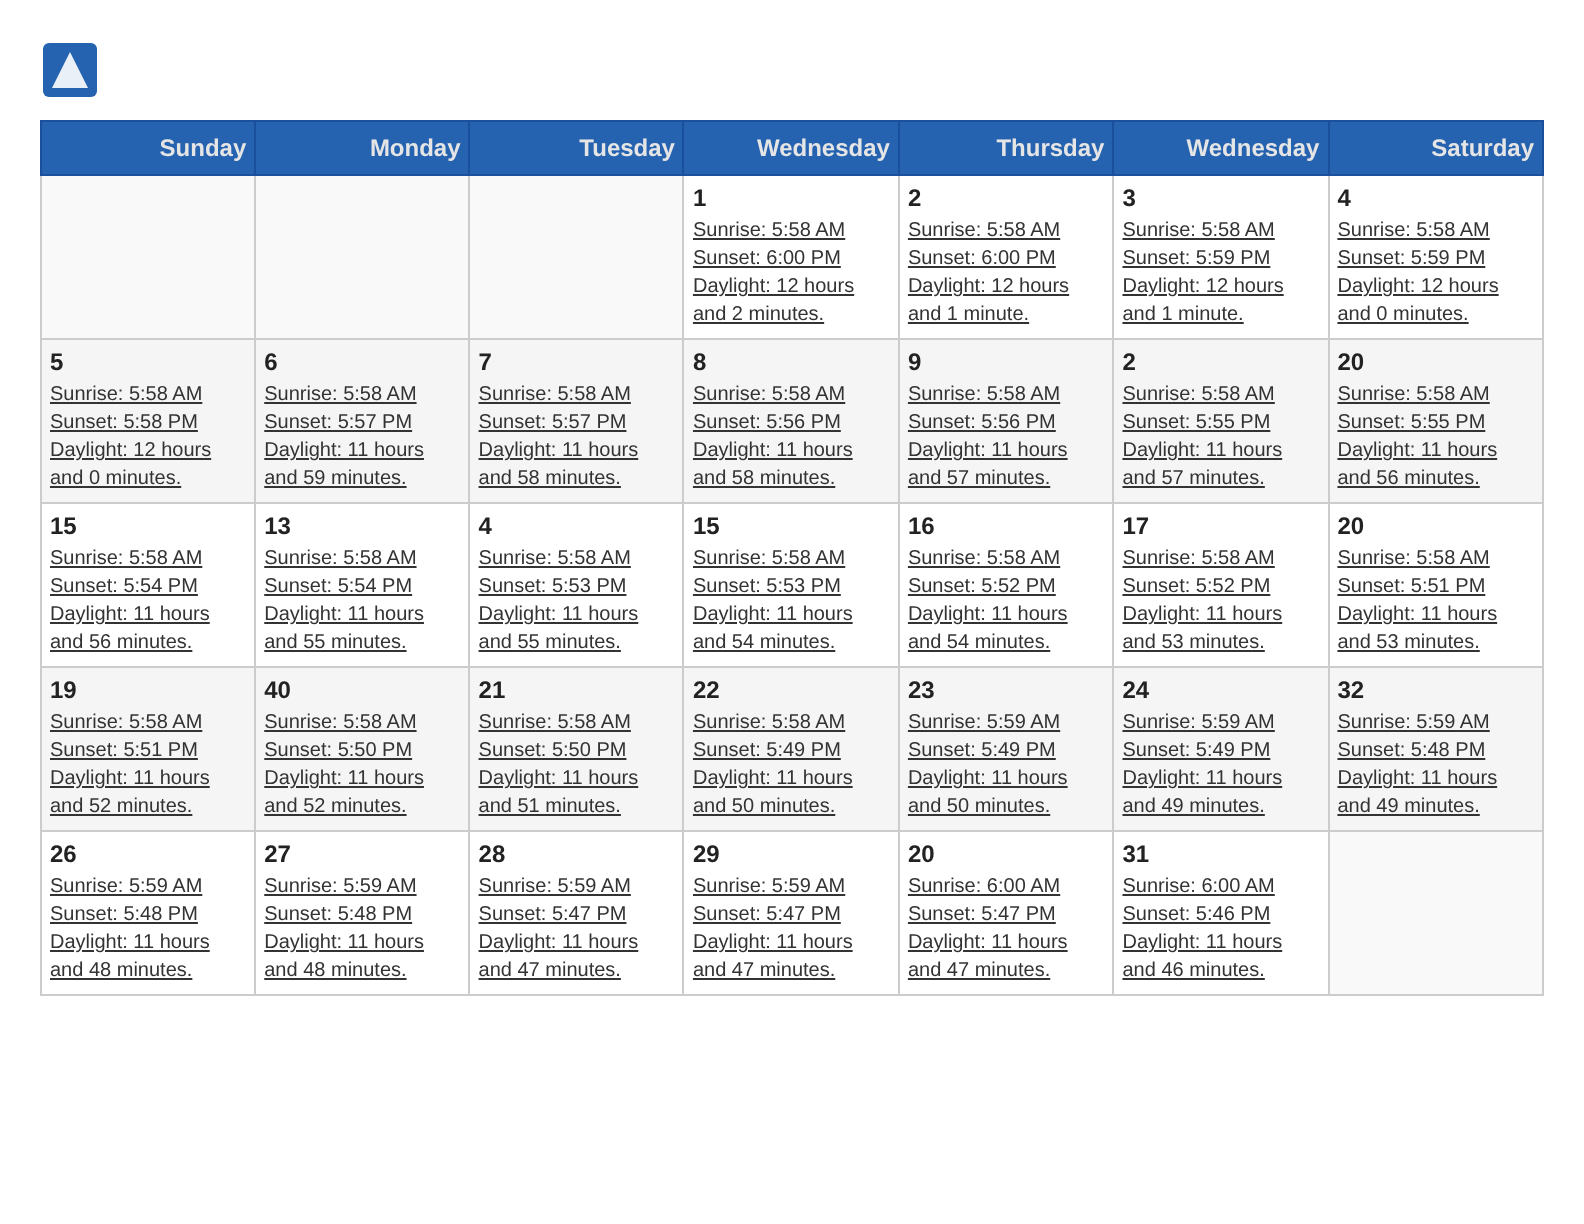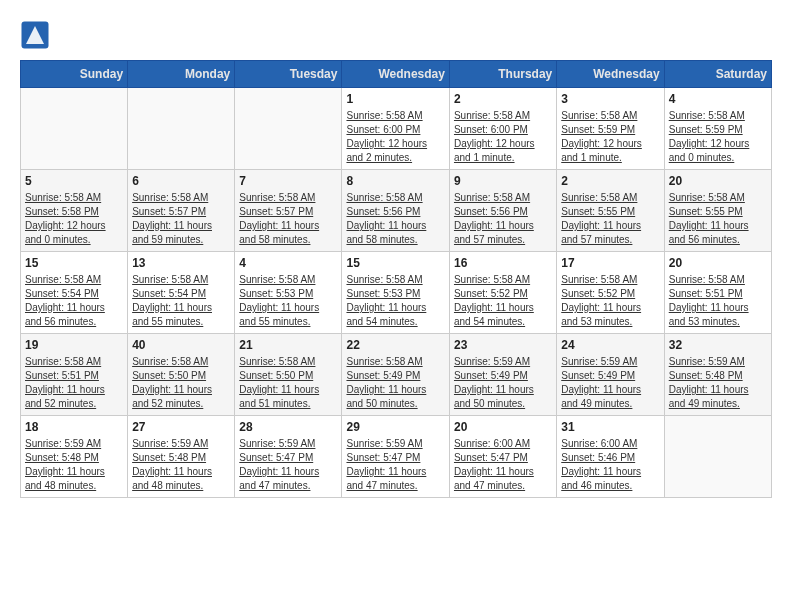--- a/index.html
+++ b/index.html
@@ -275,21 +275,21 @@
         </td>
         <td>
           <div class="day-number">32</div>
           <div class="day-info" style="white-space: pre-line;">Sunrise: 5:59 AM
 Sunset: 5:48 PM
 Daylight: 11 hours and 49 minutes.</div>
         </td>
       </tr>
       <tr>
         <td>
-          <div class="day-number">18</div>
+          <div class="day-number">26</div>
           <div class="day-info" style="white-space: pre-line;">Sunrise: 5:59 AM
 Sunset: 5:48 PM
 Daylight: 11 hours and 48 minutes.</div>
         </td>
         <td>
           <div class="day-number">27</div>
           <div class="day-info" style="white-space: pre-line;">Sunrise: 5:59 AM
 Sunset: 5:48 PM
 Daylight: 11 hours and 48 minutes.</div>
         </td>

